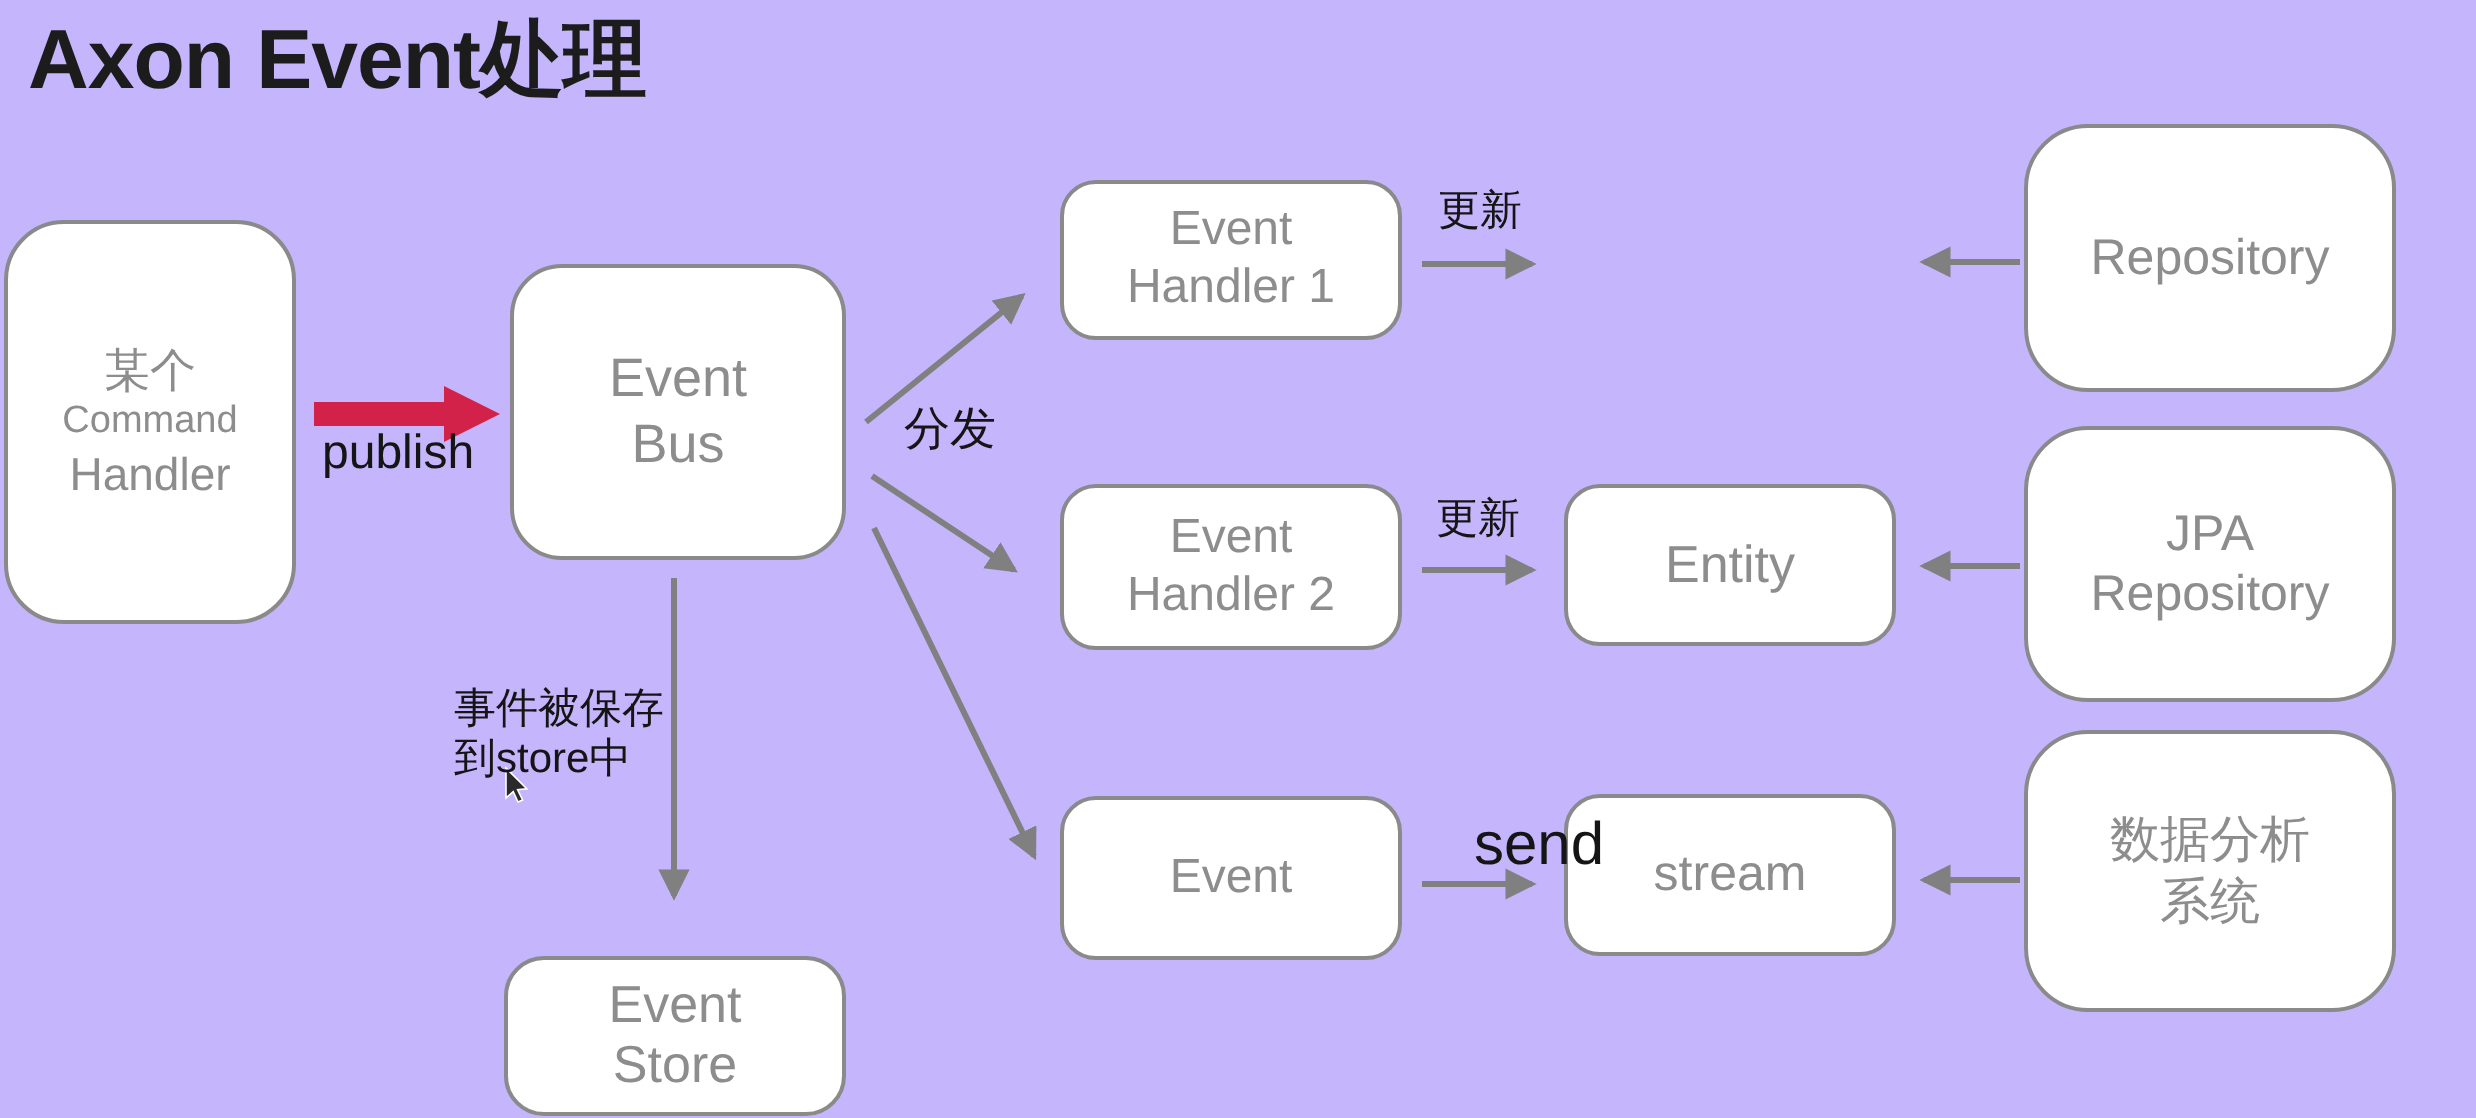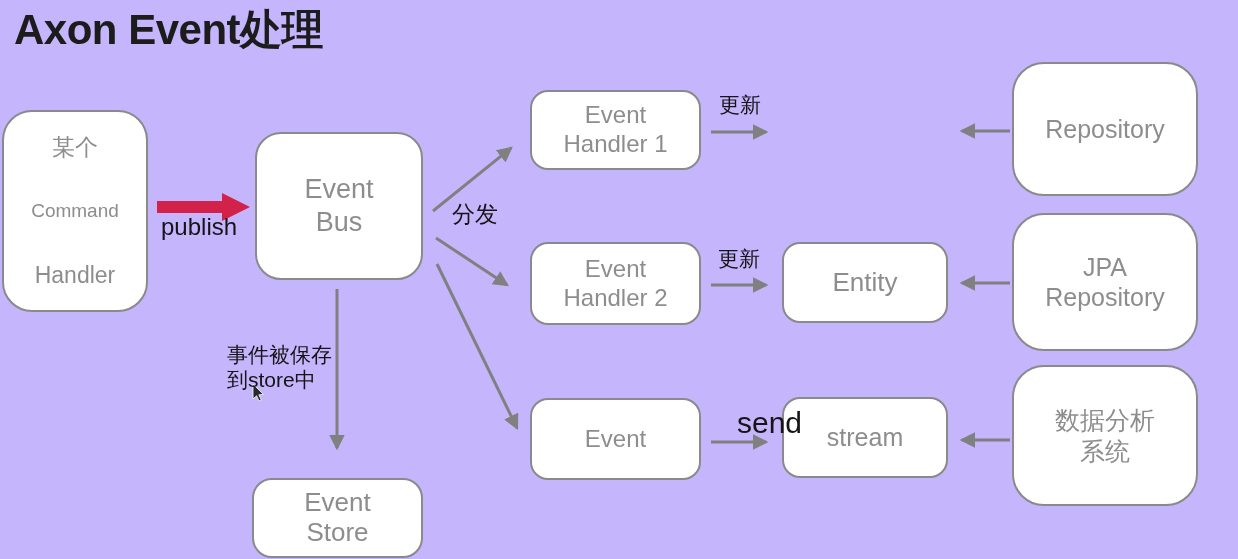--- a/index.html
+++ b/index.html
@@ -19,21 +19,21 @@
     position:absolute;
     border:2px solid #8a8a8a;
     border-radius:22px;
     background:#ffffff;
     color:#8d8d8d;
     display:flex;flex-direction:column;
     align-items:center;justify-content:center;
     text-align:center;line-height:1.22;
     box-sizing:border-box;
   }
-  #node-command-handler{left:2px;top:110px;width:146px;height:202px;border-radius:30px;font-size:23px;gap:38px;}
+  #node-command-handler{left:2px;top:110px;width:146px;height:202px;border-radius:30px;font-size:23px;}
   #node-command-handler .small{font-size:19px;}
   #node-event-bus{left:255px;top:132px;width:168px;height:148px;border-radius:26px;font-size:27px;}
   #node-event-store{left:252px;top:478px;width:171px;height:80px;border-radius:20px;font-size:26px;line-height:1.15;}
   #node-handler1{left:530px;top:90px;width:171px;height:80px;border-radius:18px;font-size:24px;line-height:1.2;}
   #node-handler2{left:530px;top:242px;width:171px;height:83px;border-radius:18px;font-size:24px;line-height:1.2;}
   #node-handler3{left:530px;top:398px;width:171px;height:82px;border-radius:18px;font-size:24px;line-height:1.2;}
   #node-aggregate{left:782px;top:89px;width:166px;height:81px;border-radius:18px;font-size:26px;}
   #node-entity{left:782px;top:242px;width:166px;height:81px;border-radius:18px;font-size:26px;}
   #node-stream{left:782px;top:397px;width:166px;height:81px;border-radius:18px;font-size:25px;}
   #node-repository{left:1012px;top:62px;width:186px;height:134px;border-radius:32px;font-size:25px;}

